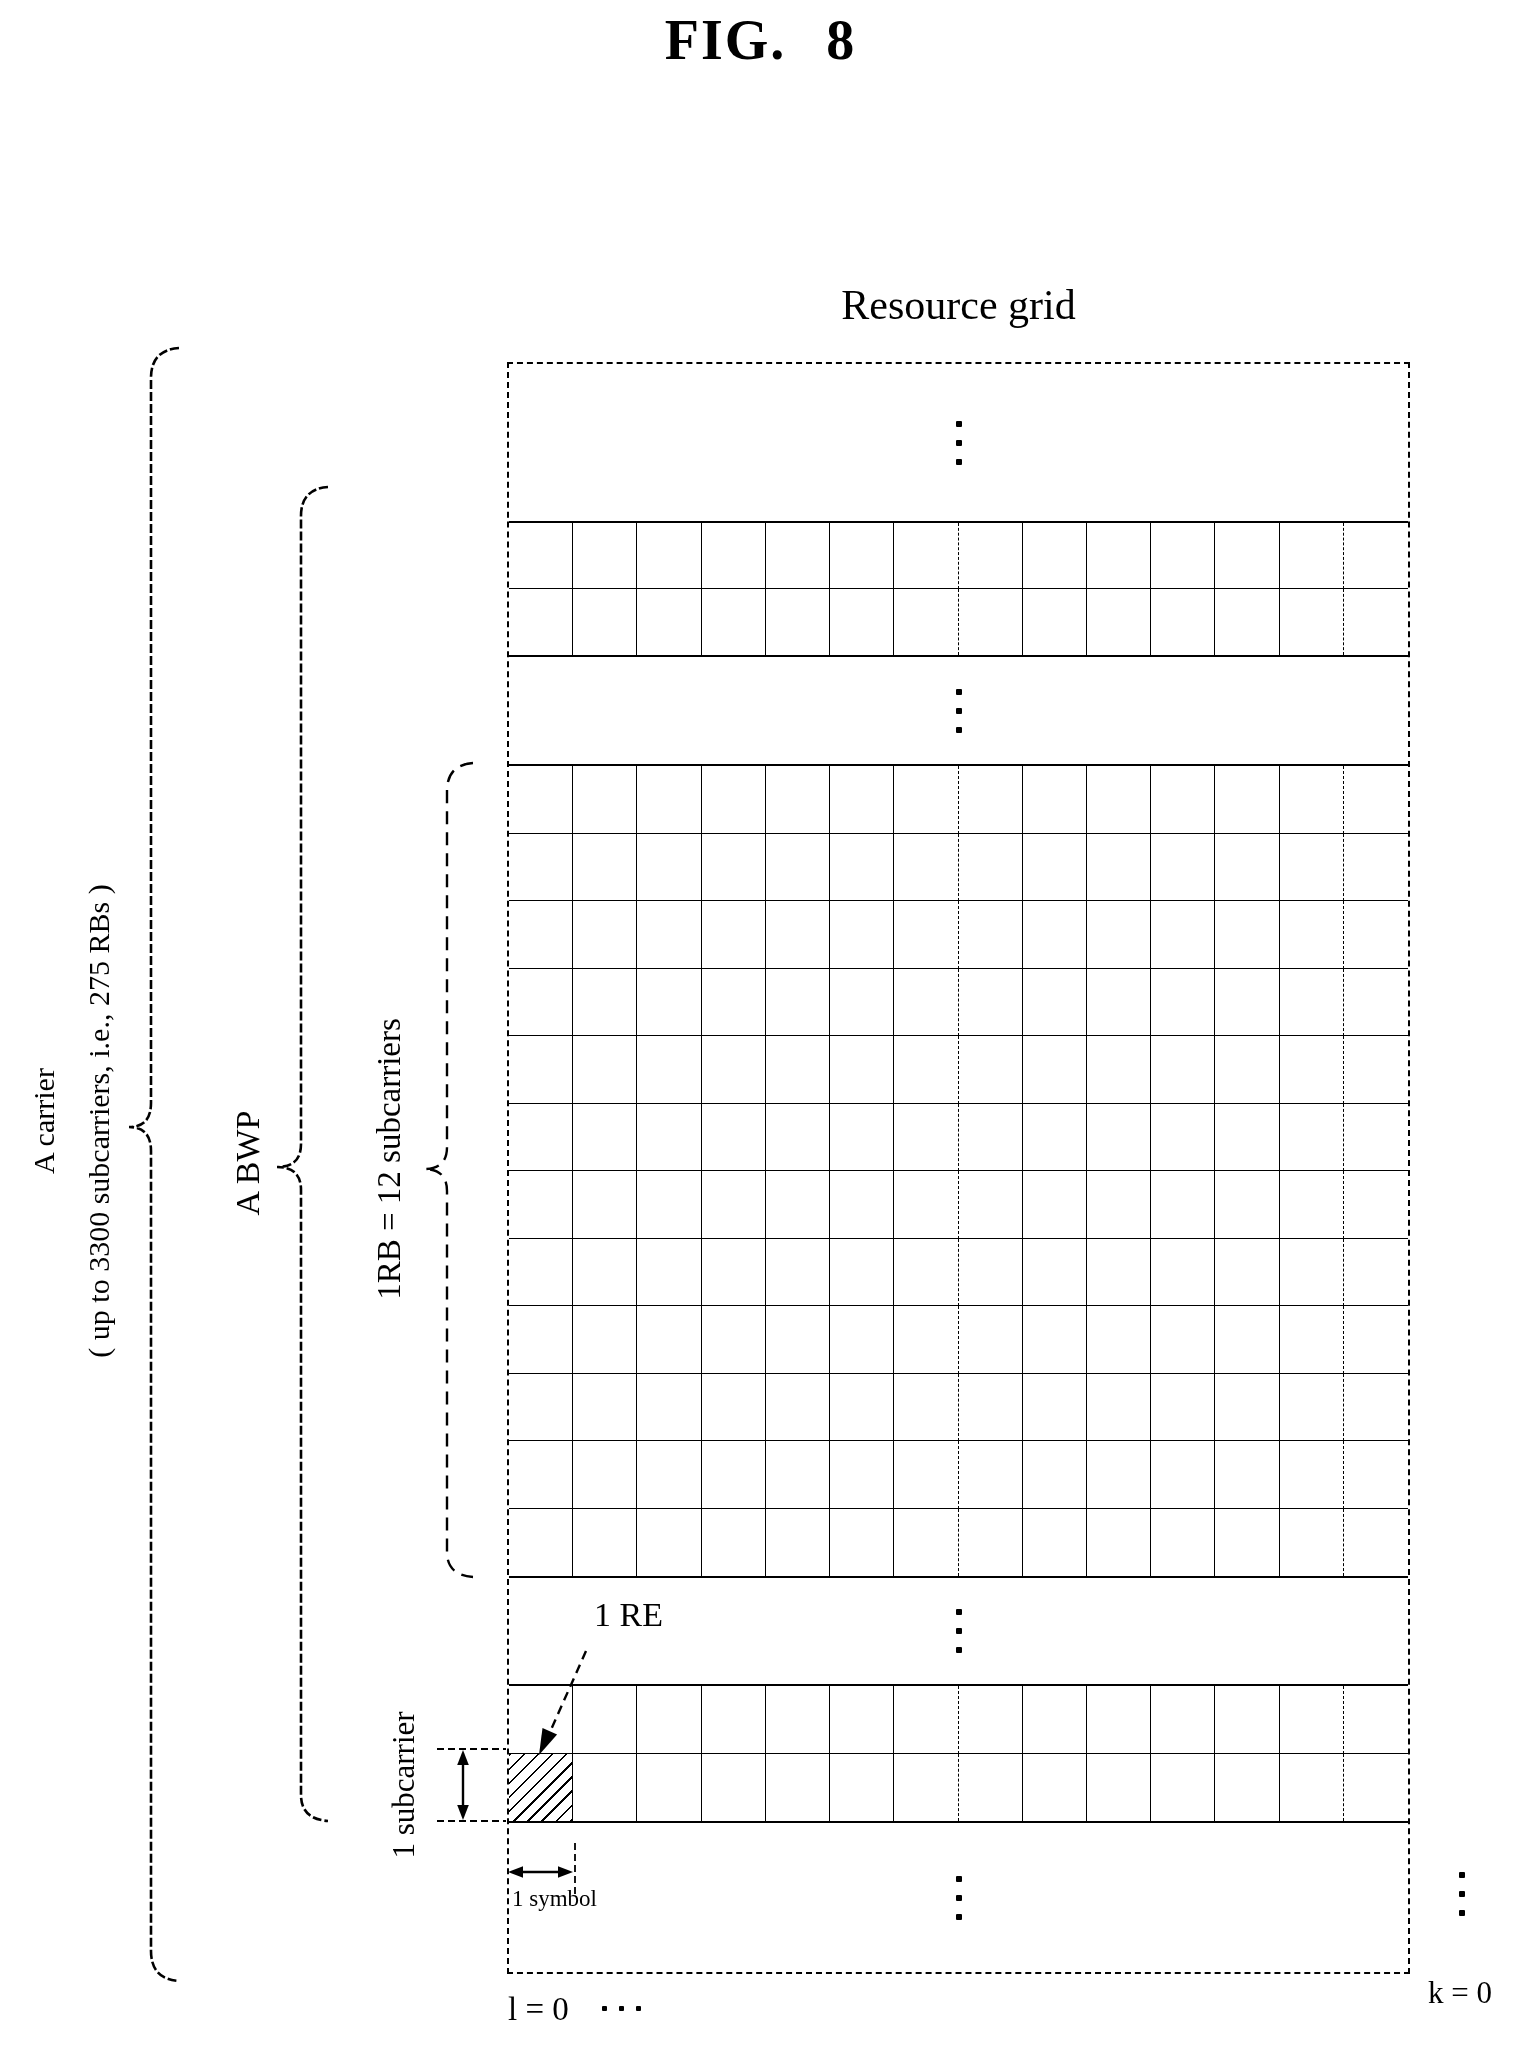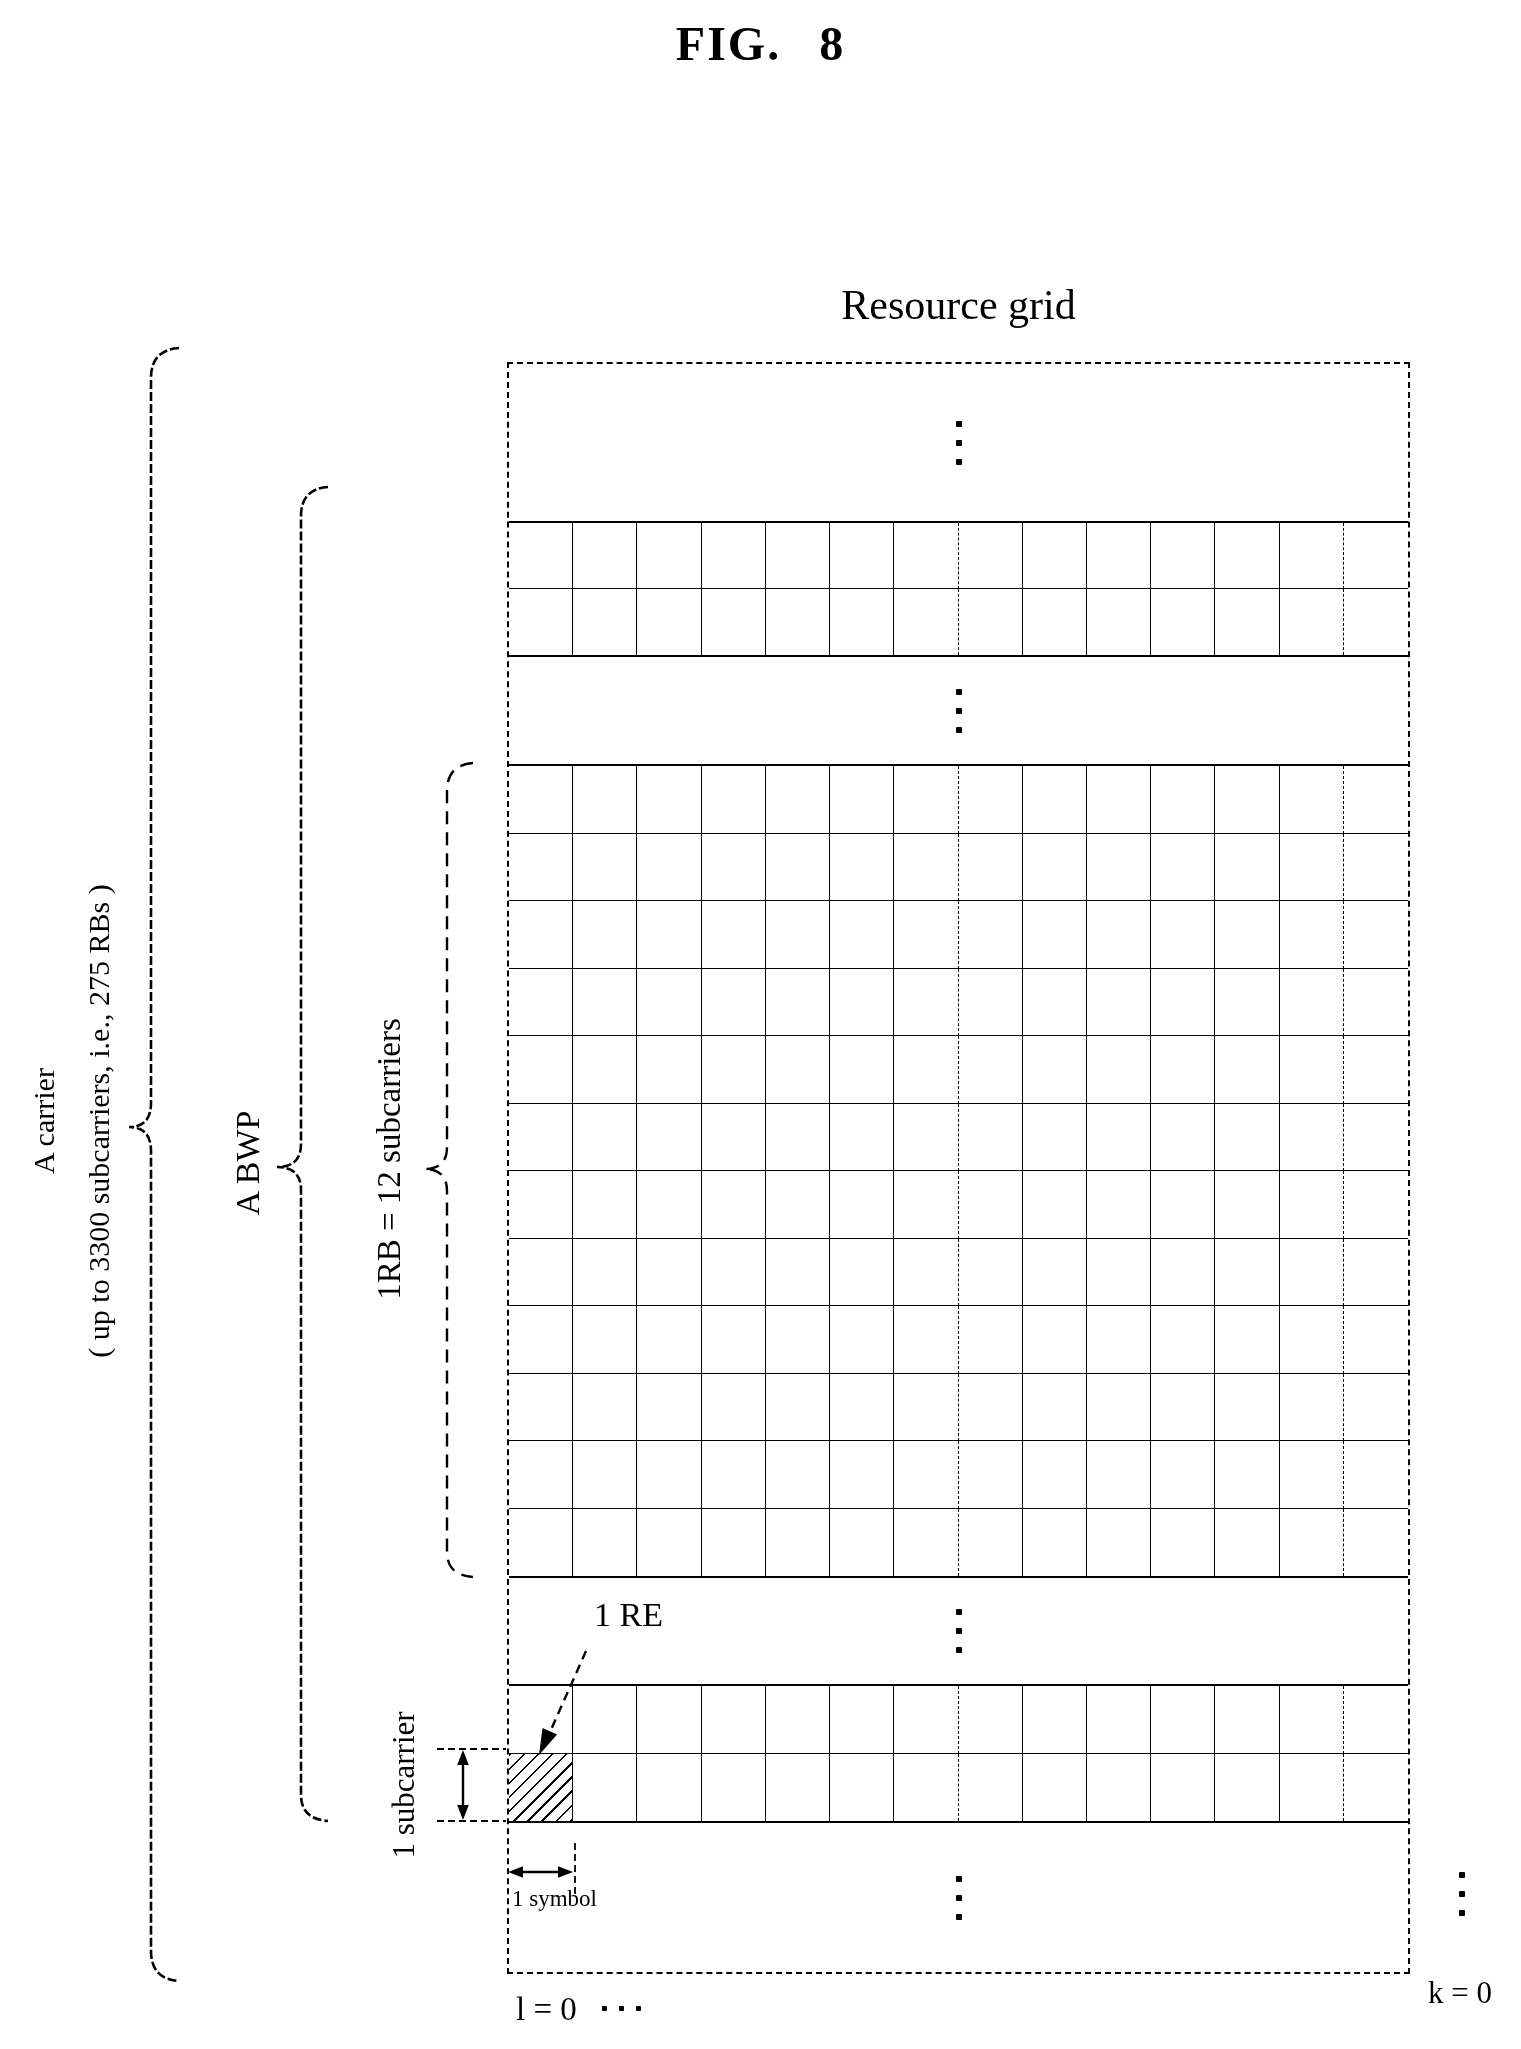--- a/index.html
+++ b/index.html
@@ -3,21 +3,21 @@
 <meta charset="utf-8">
 <style>
   html,body{margin:0;padding:0;background:#fff;}
   .page{
     position:relative;width:1521px;height:2049px;background:#fff;overflow:hidden;
     font-family:"Liberation Serif","DejaVu Serif",serif;color:#000;
   }
   .abs{position:absolute;}
 
   
-  .fig-title{top:16px;left:0;width:100%;text-align:center;font-size:48px;font-weight:bold;
+  .fig-title{top:8px;left:0;width:100%;text-align:center;font-size:56px;font-weight:bold;
              letter-spacing:2px;word-spacing:24px;}
   .grid-title{left:507px;top:281px;width:903px;text-align:center;font-size:42px;}
 
   
   .rgrid{
     left:507px;top:362px;width:903px;height:1612px;box-sizing:border-box;
     border:2.5px dashed #000;display:flex;flex-direction:column;
   }
   .band{box-sizing:border-box;flex:0 0 auto;}
   .band-b1{height:157px;} .band-b2{height:136px;} .band-b3{height:107px;}
@@ -52,21 +52,21 @@
   .bwp-label{left:228px;top:1272px;width:218px;height:40px;text-align:center;
              font-size:34px;line-height:40px;}
   .rb-label{left:368px;top:1345px;width:372px;height:42px;text-align:center;
             font-size:33px;line-height:42px;}
   .subcarrier-label{left:384px;top:1890px;width:210px;height:40px;text-align:center;
                     font-size:31px;line-height:40px;}
 
   
   .re-label{left:548px;top:1596px;font-size:34px;margin-left:46px;}
   .symbol-label{left:512px;top:1886px;font-size:23px;}
-  .l-label{left:508px;top:1991px;font-size:33px;margin-left:8px;}
+  .l-label{left:508px;top:1991px;font-size:33px;}
   .k-label{left:1428px;top:1975px;font-size:31px;}
 
   .overlay{left:0;top:0;pointer-events:none;}
 </style>
 </head>
 <body>
 
 <div class="page">
 
   <div class="abs fig-title">FIG. 8</div>

